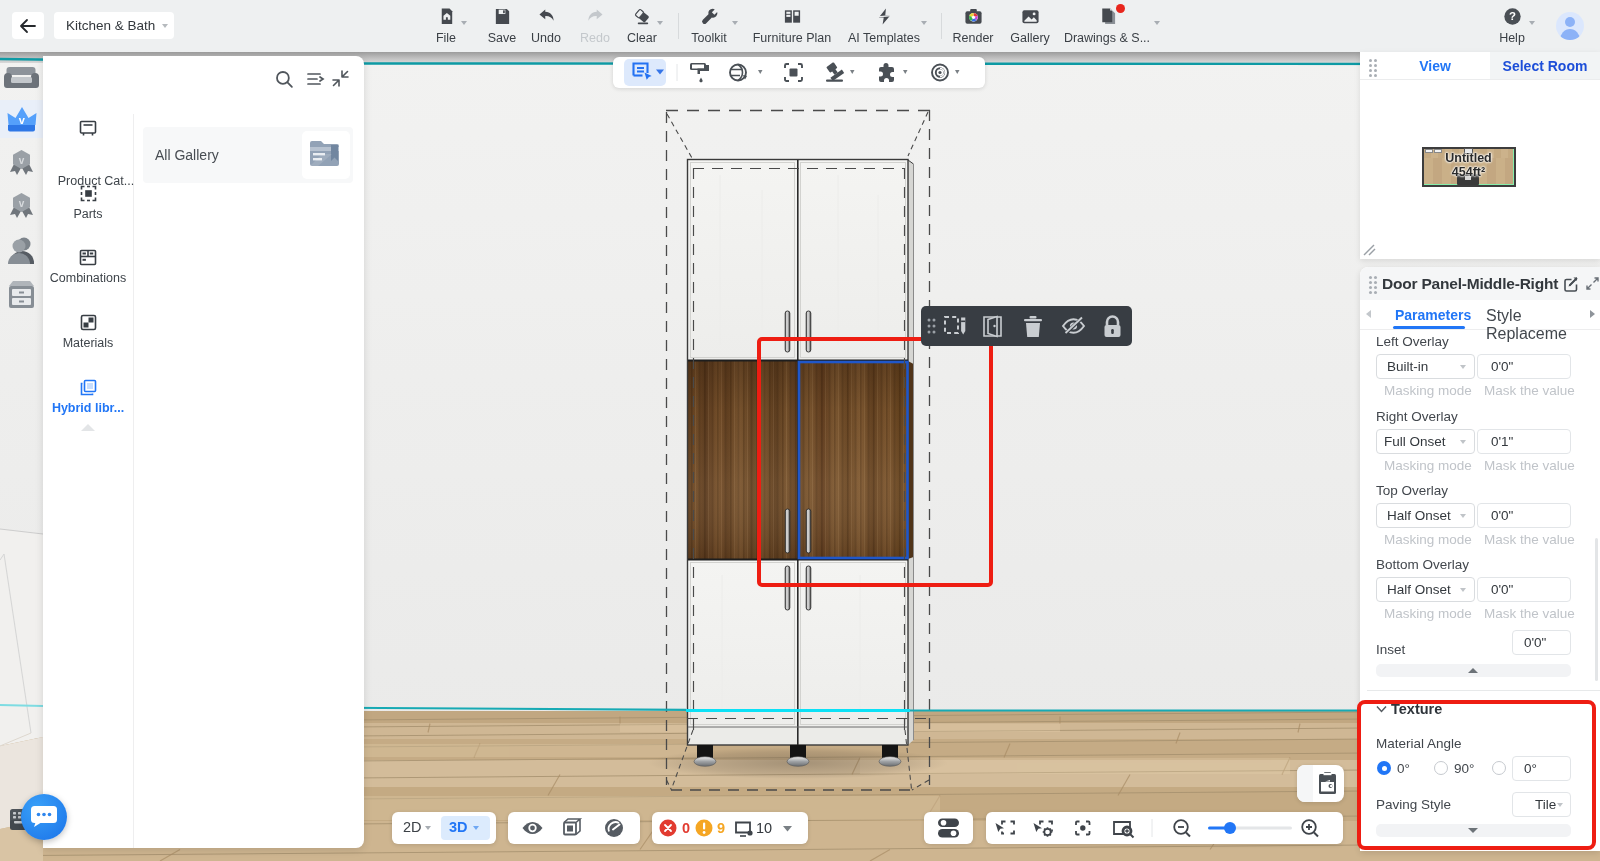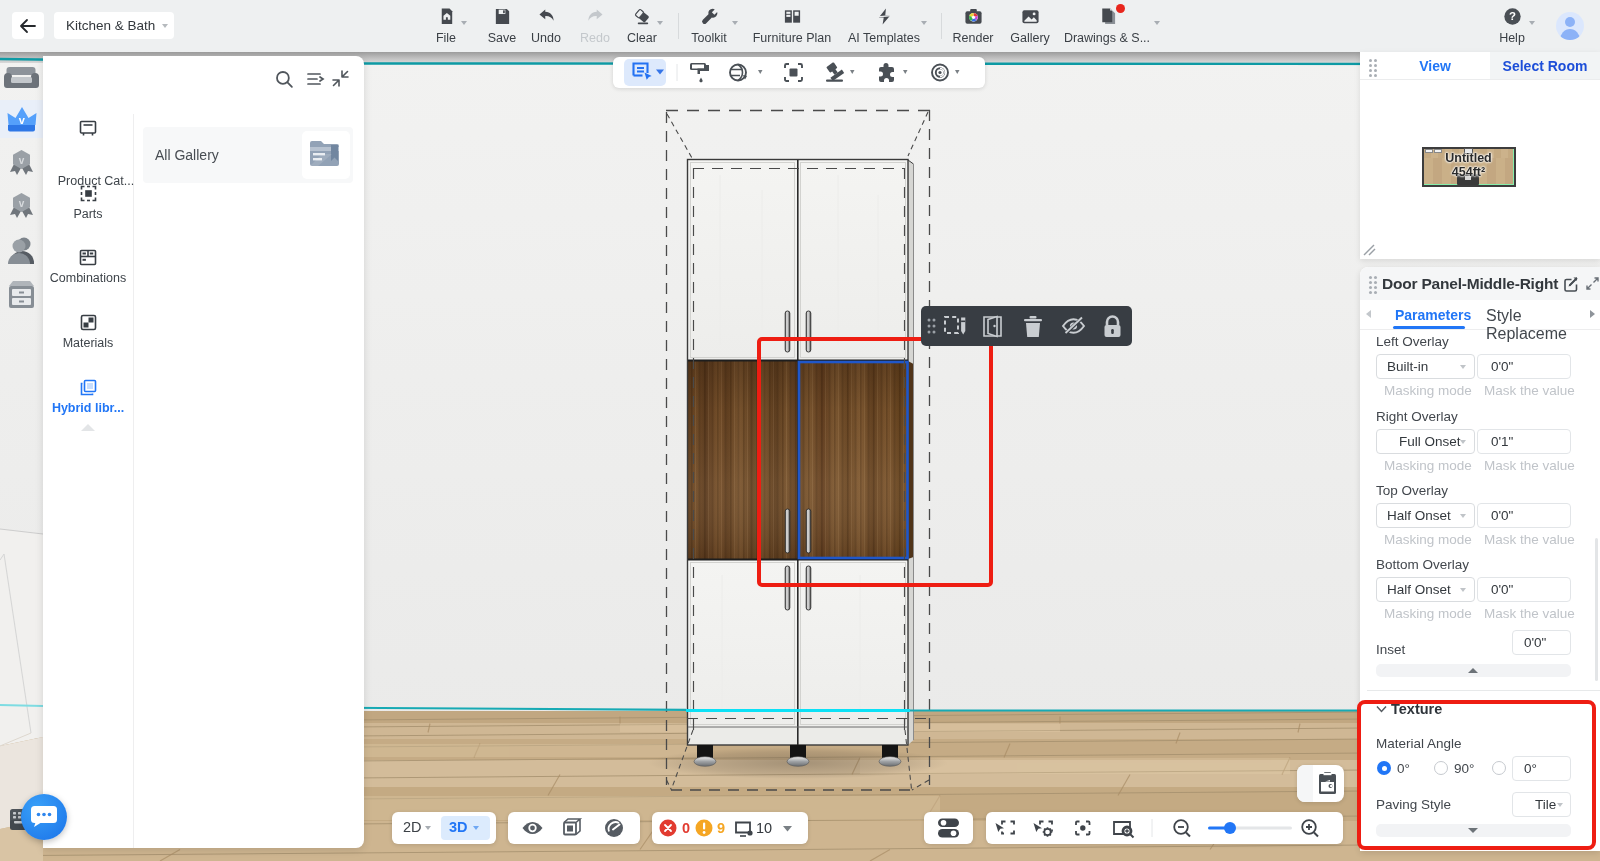--- a/index.html
+++ b/index.html
@@ -753,21 +753,21 @@
   <div class="abs" style="left:6px; top:43px; width:0; height:0; border-top:4.5px solid transparent; border-bottom:4.5px solid transparent; border-right:5px solid #c3c7cb;"></div>
   <div class="abs" style="left:230px; top:43px; width:0; height:0; border-top:4.5px solid transparent; border-bottom:4.5px solid transparent; border-left:5px solid #8e949a;"></div>
 
   <div class="formlbl" style="top:67px;">Left Overlay</div>
   <div class="abs fbox" style="left:16px; top:87px; width:99px; height:25px; line-height:23px; padding-left:10px;">Built-in<span class="caret" style="position:absolute; right:8px; top:10px; border-left-width:3.5px; border-right-width:3.5px; border-top-width:4.5px; border-top-color:#c0c4c8;"></span></div>
   <div class="abs fbox" style="left:117px; top:87px; width:94px; height:25px; line-height:23px; padding-left:13px; border-color:#e2e5e8;">0'0"</div>
   <div class="masklbl" style="left:24px; top:116px;">Masking mode</div>
   <div class="masklbl" style="left:124px; top:116px;">Mask the value</div>
 
   <div class="formlbl" style="top:142px;">Right Overlay</div>
-  <div class="abs fbox" style="left:16px; top:162px; width:99px; height:25px; line-height:23px; padding-left:22px;">Full Onset<span class="caret" style="position:absolute; right:8px; top:10px; border-left-width:3.5px; border-right-width:3.5px; border-top-width:4.5px; border-top-color:#c0c4c8;"></span></div>
+  <div class="abs fbox" style="left:16px; top:162px; width:99px; height:25px; line-height:23px; padding-left:7px;">Full Onset<span class="caret" style="position:absolute; right:8px; top:10px; border-left-width:3.5px; border-right-width:3.5px; border-top-width:4.5px; border-top-color:#c0c4c8;"></span></div>
   <div class="abs fbox" style="left:117px; top:162px; width:94px; height:25px; line-height:23px; padding-left:13px; border-color:#e2e5e8;">0'1"</div>
   <div class="masklbl" style="left:24px; top:191px;">Masking mode</div>
   <div class="masklbl" style="left:124px; top:191px;">Mask the value</div>
 
   <div class="formlbl" style="top:216px;">Top Overlay</div>
   <div class="abs fbox" style="left:16px; top:236px; width:99px; height:25px; line-height:23px; padding-left:10px;">Half Onset<span class="caret" style="position:absolute; right:8px; top:10px; border-left-width:3.5px; border-right-width:3.5px; border-top-width:4.5px; border-top-color:#c0c4c8;"></span></div>
   <div class="abs fbox" style="left:117px; top:236px; width:94px; height:25px; line-height:23px; padding-left:13px; border-color:#e2e5e8;">0'0"</div>
   <div class="masklbl" style="left:24px; top:265px;">Masking mode</div>
   <div class="masklbl" style="left:124px; top:265px;">Mask the value</div>
 

